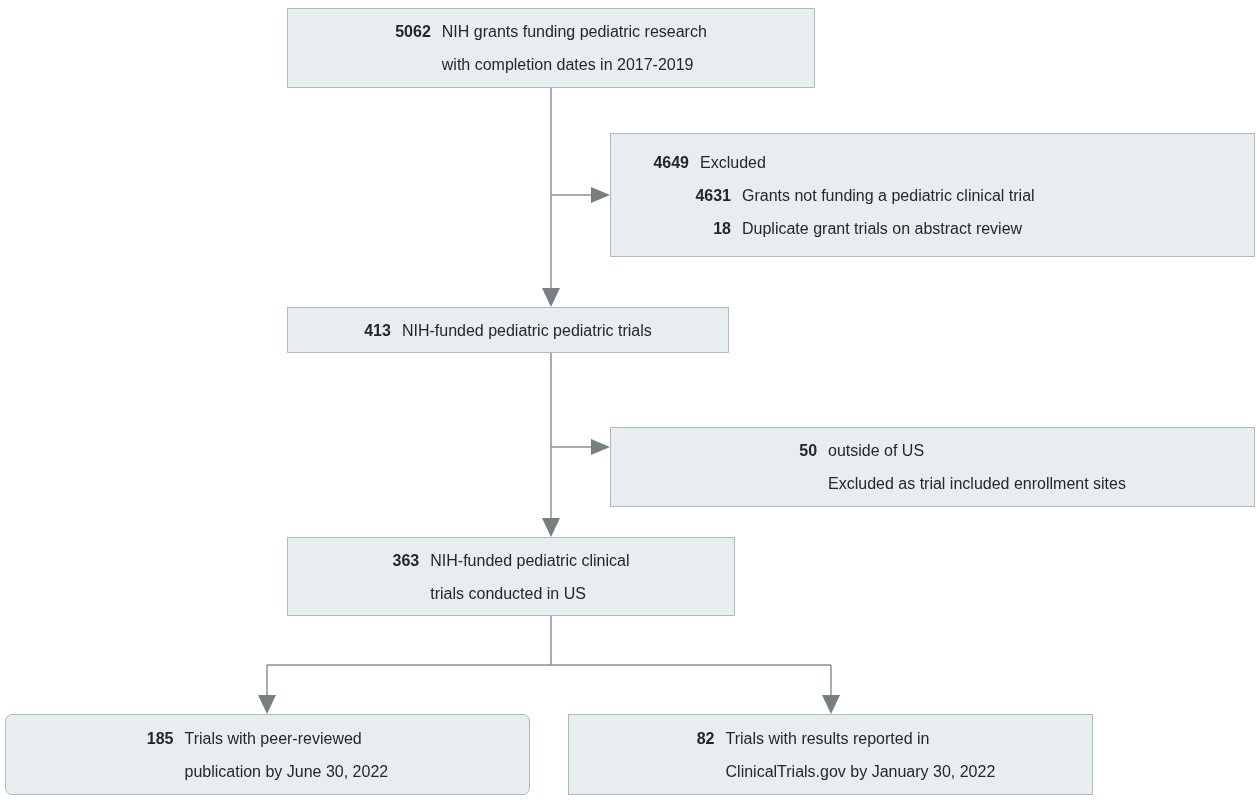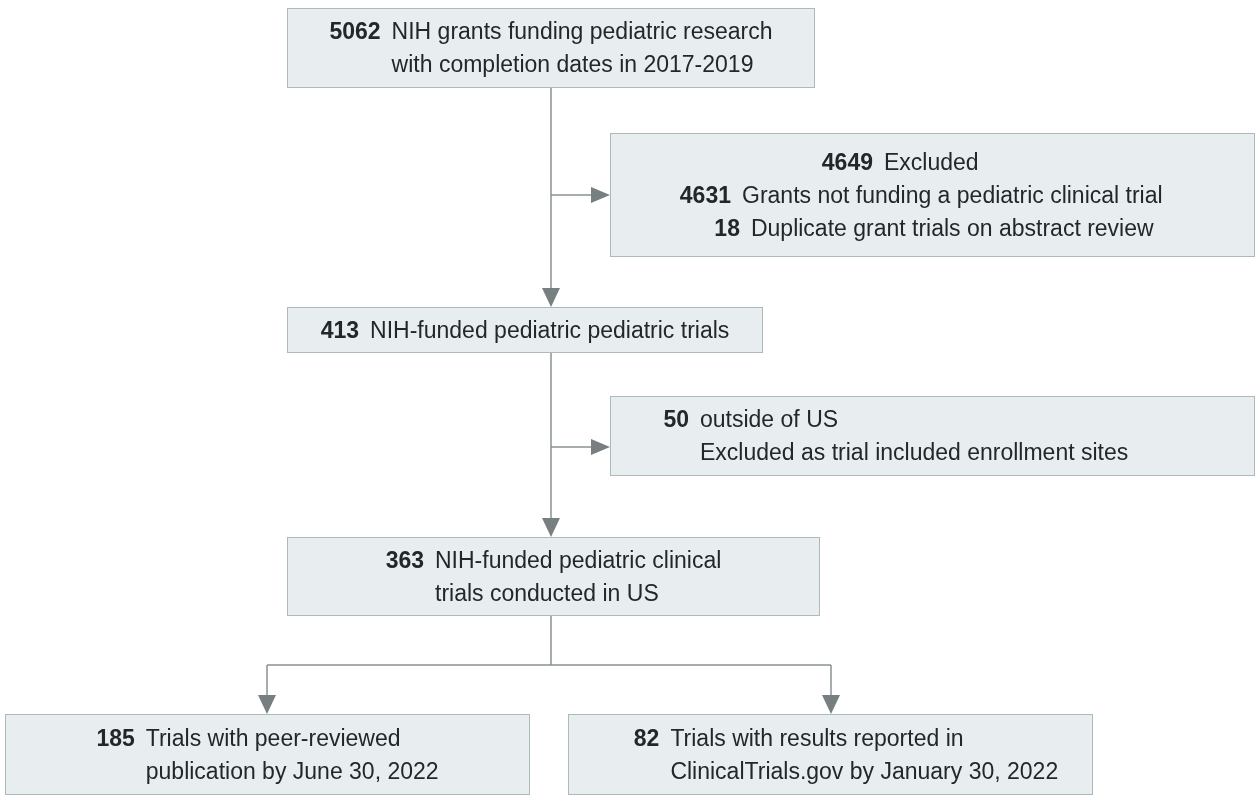--- a/index.html
+++ b/index.html
@@ -19,29 +19,29 @@
     font-family: "Liberation Sans", sans-serif;
     color: var(--text);
     overflow: hidden;
   }
   #connectors { position: absolute; left: 0; top: 0; }
   .box {
     position: absolute;
     box-sizing: border-box;
     background: var(--box-fill);
     border: 1px solid var(--box-border);
-    font-size: 23px;
+    font-size: 16px;
     line-height: 33px;
     display: flex;
     align-items: center;
   }
   .box.center { justify-content: center; }
   .box.left { justify-content: flex-start; padding-left: 20px; }
   .entry { display: flex; }
-  .row { display: flex; white-space: nowrap; justify-content: center; }
+  .row { display: flex; white-space: nowrap; }
   .num {
     font-weight: 700;
     text-align: right;
     flex: none;
     margin-right: 11px;
   }
   .num.w1 { min-width: 58px; }
   .num.w2 { min-width: 100px; }
   .txt { text-align: left; }
   .line { display: block; white-space: nowrap; }
@@ -92,50 +92,50 @@
         <span class="num w2">4631</span>
         <span class="t">Grants not funding a pediatric clinical trial</span>
       </div>
       <div class="row">
         <span class="num w2">18</span>
         <span class="t">Duplicate grant trials on abstract review</span>
       </div>
     </div>
   </div>
 
-  <div class="box center" style="left:287px; top:307px; width:476px; height:46px;">
+  <div class="box center" style="left:287px; top:307px; width:442px; height:46px;">
     <div class="entry">
       <span class="num">413</span>
       <div class="txt">
         <span class="line">NIH-funded pediatric pediatric trials</span>
       </div>
     </div>
   </div>
 
-  <div class="box left" style="left:610px; top:396px; width:645px; height:80px;">
+  <div class="box left" style="left:610px; top:427px; width:645px; height:80px;justify-content:center;">
     <div class="entry">
       <span class="num w1">50</span>
       <div class="txt">
         <span class="line">outside of US</span>
         <span class="line">Excluded as trial included enrollment sites</span>
       </div>
     </div>
   </div>
 
-  <div class="box center" style="left:287px; top:537px; width:533px; height:79px;">
+  <div class="box center" style="left:287px; top:537px; width:448px; height:79px;">
     <div class="entry">
       <span class="num">363</span>
       <div class="txt">
         <span class="line">NIH-funded pediatric clinical</span>
         <span class="line">trials conducted in US</span>
       </div>
     </div>
   </div>
 
-  <div class="box center" style="left:5px; top:714px; width:525px; height:81px;">
+  <div class="box center" style="left:5px; top:714px; width:525px; height:81px;border-radius:7px;">
     <div class="entry">
       <span class="num">185</span>
       <div class="txt">
         <span class="line">Trials with peer-reviewed</span>
         <span class="line">publication by June 30, 2022</span>
       </div>
     </div>
   </div>
 
   <div class="box center" style="left:568px; top:714px; width:525px; height:81px;padding-left:31px;">

